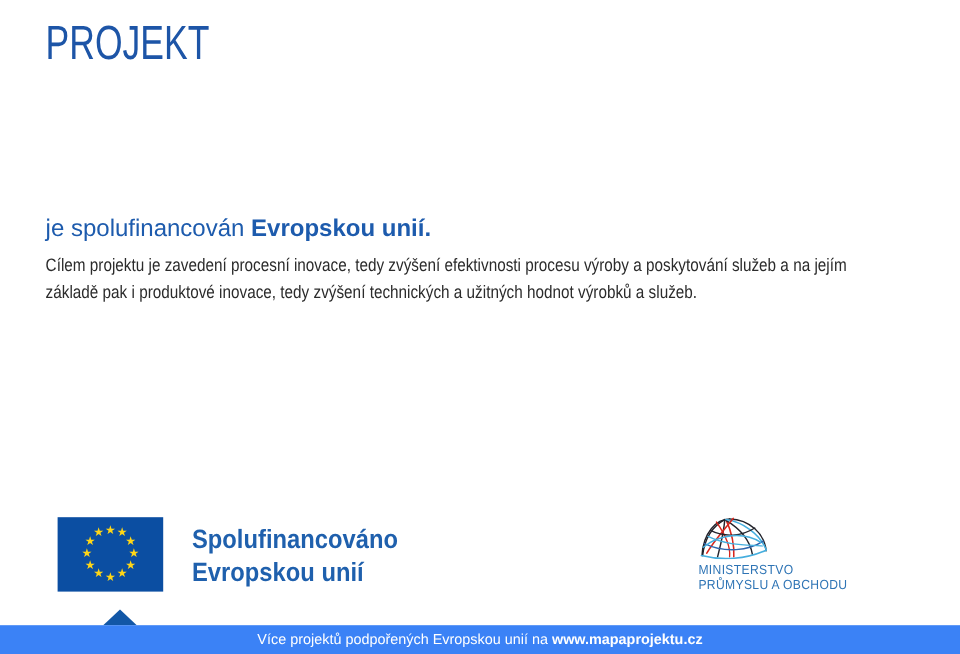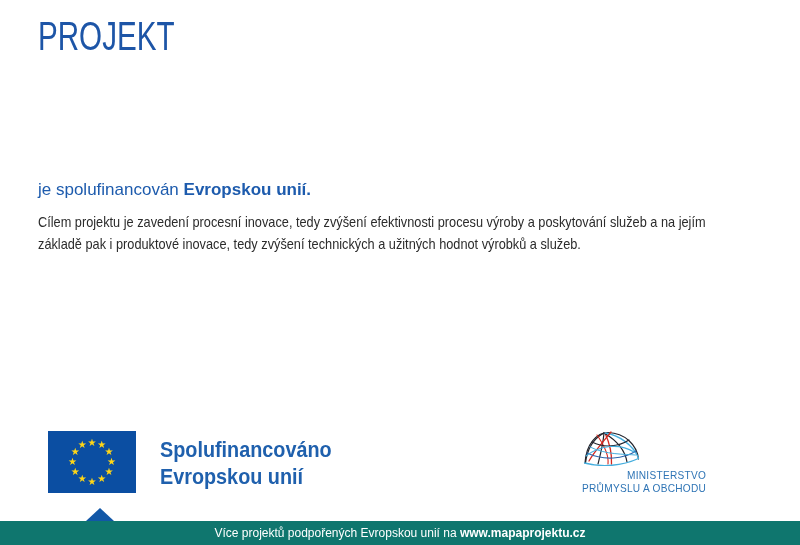--- a/index.html
+++ b/index.html
@@ -39,21 +39,21 @@
     line-height: 30px;
     white-space: nowrap;
     transform: scaleX(0.96);
     transform-origin: left top;
   }
 
   .subtitle {
     position: absolute;
     left: 38px;
     top: 180px;
-    font-size: 17px;
+    font-size: 20px;
     color: #1d5bad;
     white-space: nowrap;
   }
   .subtitle strong { font-weight: 700; }
 
   .desc {
     position: absolute;
     left: 38px;
     top: 211px;
     color: #2b2b2b;
@@ -99,21 +99,20 @@
     transform: scaleX(0.9);
     transform-origin: left top;
   }
 
   
   .ministry { position: absolute; left: 582px; top: 430px; }
   .ministry-globe { display: block; }
   .ministry-text {
     margin-top: 3px;
     color: #2e74b5;
-    text-align: right;
   }
   .ministry-text-line {
     font-size: 11px;
     font-weight: 400;
     line-height: 13px;
     letter-spacing: 0.3px;
     white-space: nowrap;
     transform: scaleX(0.92);
     transform-origin: left top;
   }
@@ -126,21 +125,21 @@
     width: 0; height: 0;
     border-left: 14px solid transparent;
     border-right: 14px solid transparent;
     border-bottom: 13px solid #1257a7;
   }
   .footer-bar {
     position: absolute;
     left: 0; bottom: 0;
     width: 100%;
     height: 24px;
-    background: #0f766e;
+    background: #3b82f6;
     color: #ffffff;
     font-size: 12px;
     line-height: 24px;
     text-align: center;
     white-space: nowrap;
   }
   .footer-bar strong { font-weight: 700; }
 </style>
 </head>
 <body>

